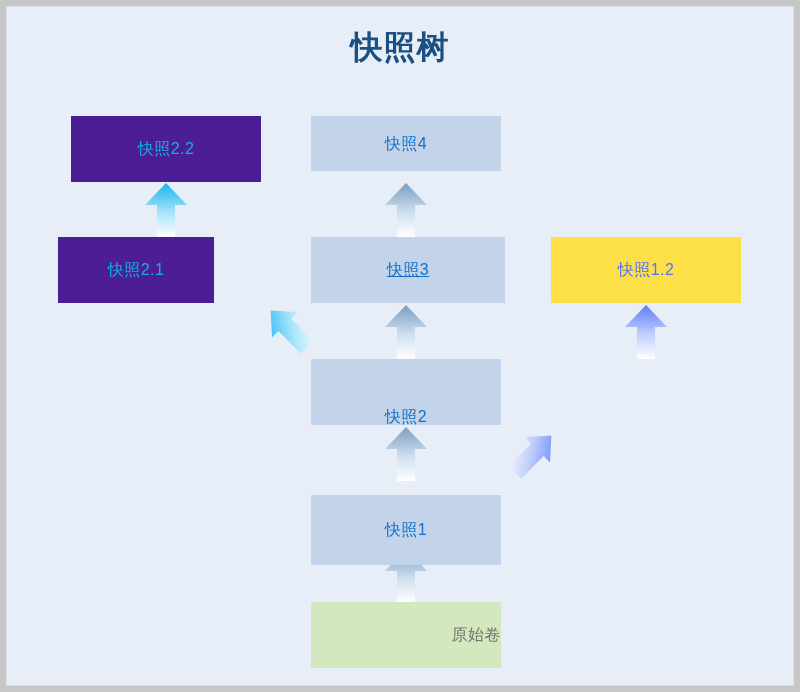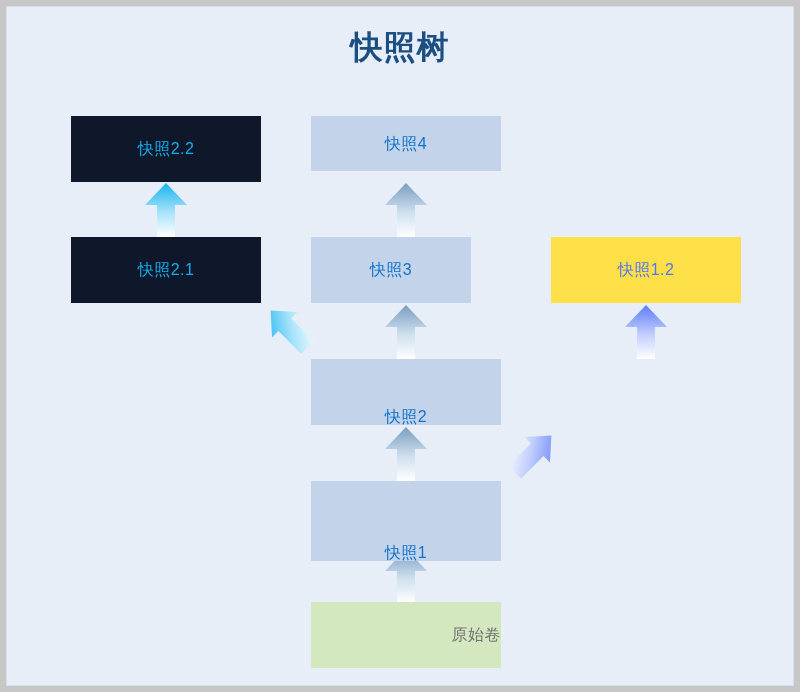--- a/index.html
+++ b/index.html
@@ -59,21 +59,21 @@
   .node.volume {
     background: #d3e8bf;
     color: #737373;
     justify-content: flex-end;
   }
   .node.trunk {
     background: #c3d4ea;
     color: #1171cc;
   }
   .node.branch-cyan {
-    background: #0f172a;
+    background: #4c1d95;
     color: #14aeeb;
   }
   .node.branch-blue {
     background: #fde047;
     color: #5274f5;
   }
 
   
   .arrow {
     position: absolute;
@@ -196,37 +196,37 @@
       <g transform="rotate(45 30 30)">
         <polygon points="30,4 48,24 39,24 39,56 21,56 21,24 12,24" fill="url(#gBlueDiag)"></polygon>
       </g>
     </svg>
   </div>
 
   <div class="node branch-cyan" style="left:65px; top:110px; width:190px; height:66px;">
     <span>快照2.2</span>
   </div>
 
-  <div class="node branch-cyan" style="left:65px; top:231px; width:190px; height:66px;">
+  <div class="node branch-cyan" style="left:52px; top:231px; width:156px; height:66px;">
     <span>快照2.1</span>
   </div>
 
   <div class="node trunk" style="left:305px; top:110px; width:190px; height:55px;">
     <span>快照4</span>
   </div>
 
-  <div class="node trunk" style="left:305px; top:231px; width:160px; height:66px;">
+  <div class="node trunk" style="left:305px; top:231px; width:194px; height:66px;text-decoration:underline;">
     <span>快照3</span>
   </div>
 
   <div class="node trunk" style="left:305px; top:353px; width:190px; height:66px;align-items:flex-end;">
     <span>快照2</span>
   </div>
 
-  <div class="node trunk" style="left:305px; top:475px; width:190px; height:80px;align-items:flex-end;">
+  <div class="node trunk" style="left:305px; top:489px; width:190px; height:70px;">
     <span>快照1</span>
   </div>
 
   <div class="node volume" style="left:305px; top:596px; width:190px; height:66px;">
     <span>原始卷</span>
   </div>
 
   <div class="node branch-blue" style="left:545px; top:231px; width:190px; height:66px;">
     <span>快照1.2</span>
   </div>

